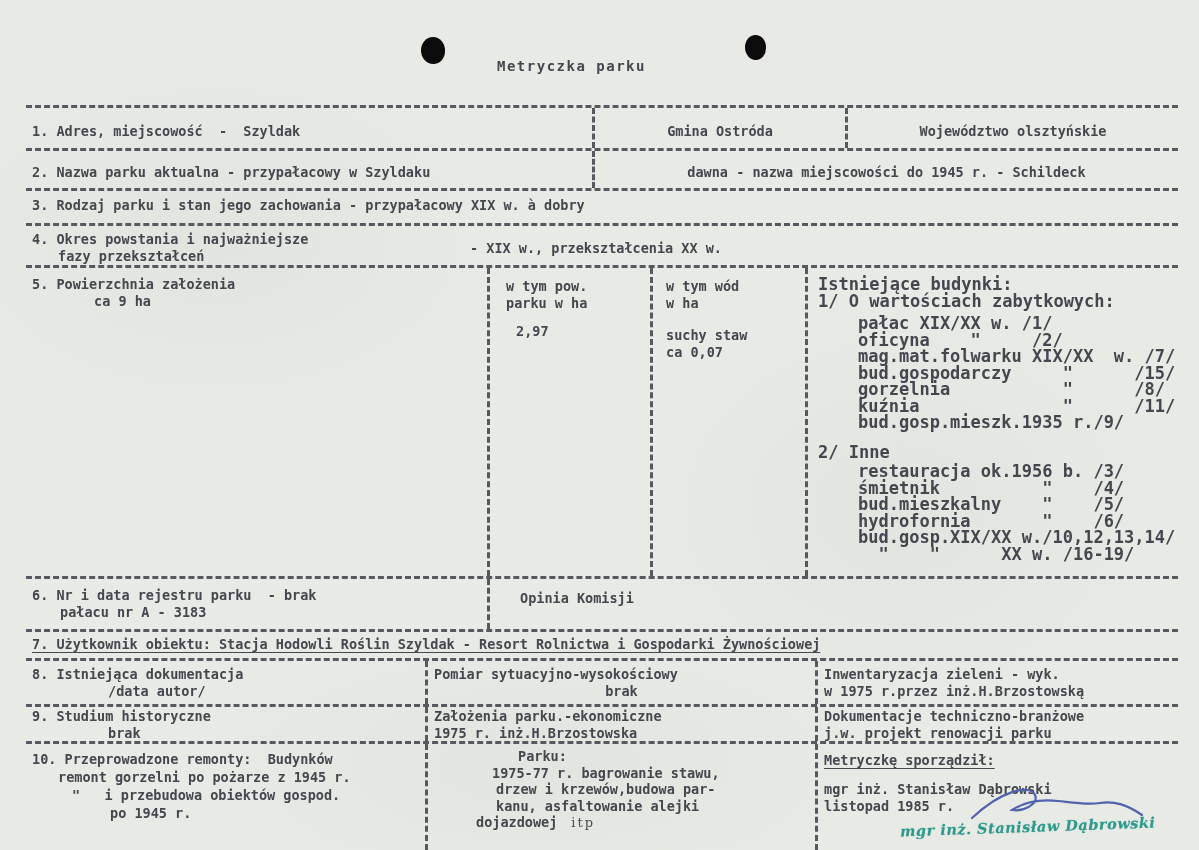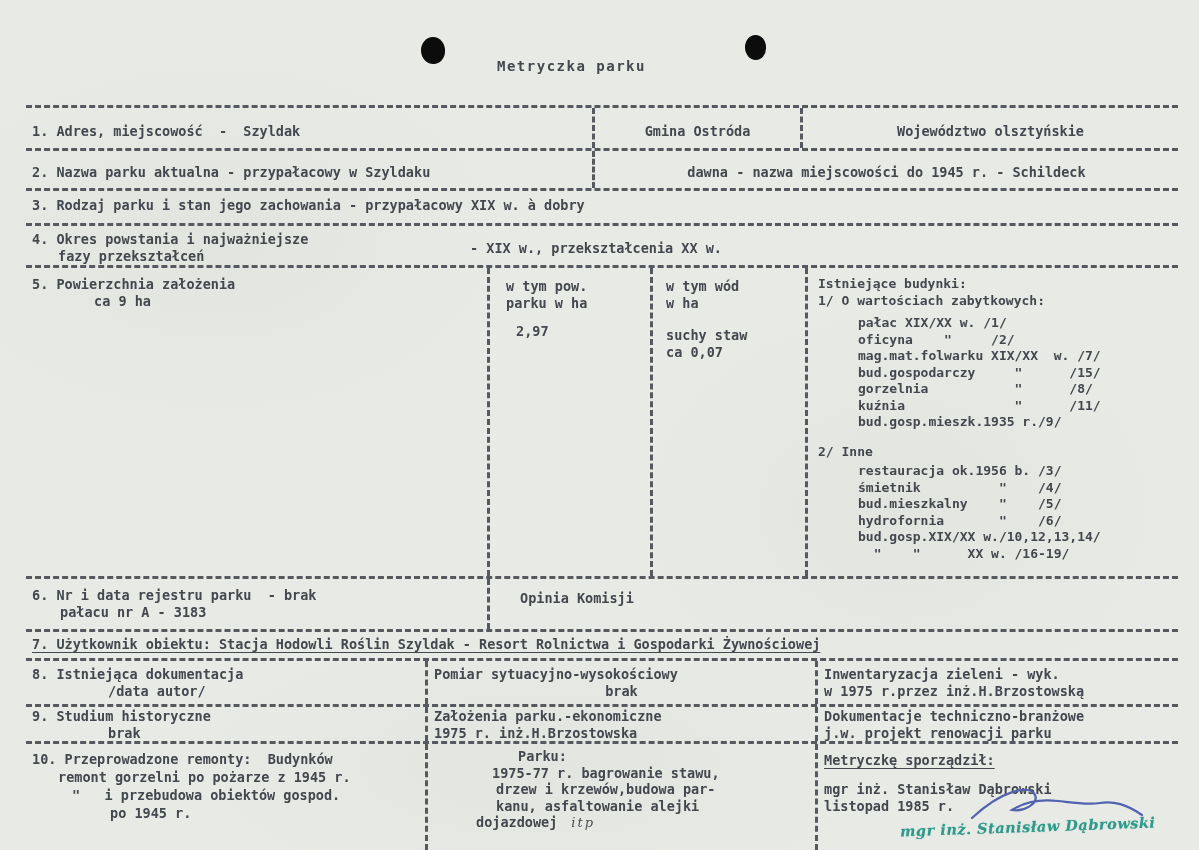--- a/index.html
+++ b/index.html
@@ -29,41 +29,41 @@
   .u{text-decoration:underline;text-underline-offset:3px;}
   .list{margin-left:40px;}
   .sig{position:absolute;left:150px;top:38px;}
   .stamp{
     position:absolute;left:82px;top:74px;
     color:#2e9a8c;font-family:"DejaVu Serif", serif;font-style:italic;
     font-size:14.5px;letter-spacing:0.5px;white-space:pre;transform:rotate(-2deg);
     text-shadow:0 0 1px rgba(46,154,140,0.5);
   }
   .hand{
-    font-family:"DejaVu Serif", serif;font-style:italic;font-weight:400;
+    font-family:"DejaVu Serif", serif;font-weight:400;
     font-size:13px;color:#4a4e54;margin-left:14px;letter-spacing:2px;text-align:center;
   }
 </style>
 </head>
 <body>
 
 <div class="page">
 
   <div class="hole h1"></div>
   <div class="hole h2"></div>
 
   <div class="title">Metryczka parku</div>
 
   <div class="form">
 
     <div class="row first" style="height:46px">
       <div class="cell" style="width:566px;padding-top:15px">
         <span class="ln">1. Adres, miejscowość  -  Szyldak</span>
       </div>
-      <div class="cell vl center" style="width:208px;padding-top:15px">
+      <div class="cell vl center" style="width:253px;padding-top:15px">
         <span class="ln">Gmina Ostróda</span>
       </div>
       <div class="cell vl center grow" style="padding-top:15px">
         <span class="ln">Województwo olsztyńskie</span>
       </div>
     </div>
 
     <div class="row" style="height:40px">
       <div class="cell" style="width:566px;padding-top:13px">
         <span class="ln">2. Nazwa parku aktualna - przypałacowy w Szyldaku</span>
@@ -96,21 +96,21 @@
         <span class="ln">w tym pow.</span>
         <span class="ln">parku w ha</span>
         <span class="ln" style="margin-top:11px;padding-left:10px">2,97</span>
       </div>
       <div class="cell vl" style="width:155px;padding:10px 4px 0 13px">
         <span class="ln">w tym wód</span>
         <span class="ln">w ha</span>
         <span class="ln" style="margin-top:15px">suchy staw</span>
         <span class="ln">ca 0,07</span>
       </div>
-      <div class="cell vl grow" style="padding:8px 2px 0 10px;font-size:13px;line-height:16.5px">
+      <div class="cell vl grow" style="padding:8px 2px 0 10px;font-size:17px;line-height:16.5px">
         <span class="ln">Istniejące budynki:</span>
         <span class="ln" style="margin-top:0">1/ O wartościach zabytkowych:</span>
         <div class="list" style="margin-top:6px">
           <span class="ln">pałac XIX/XX w. /1/</span>
           <span class="ln">oficyna    "     /2/</span>
           <span class="ln">mag.mat.folwarku XIX/XX  w. /7/</span>
           <span class="ln">bud.gospodarczy     "      /15/</span>
           <span class="ln">gorzelnia           "      /8/</span>
           <span class="ln">kuźnia              "      /11/</span>
           <span class="ln">bud.gosp.mieszk.1935 r./9/</span>

